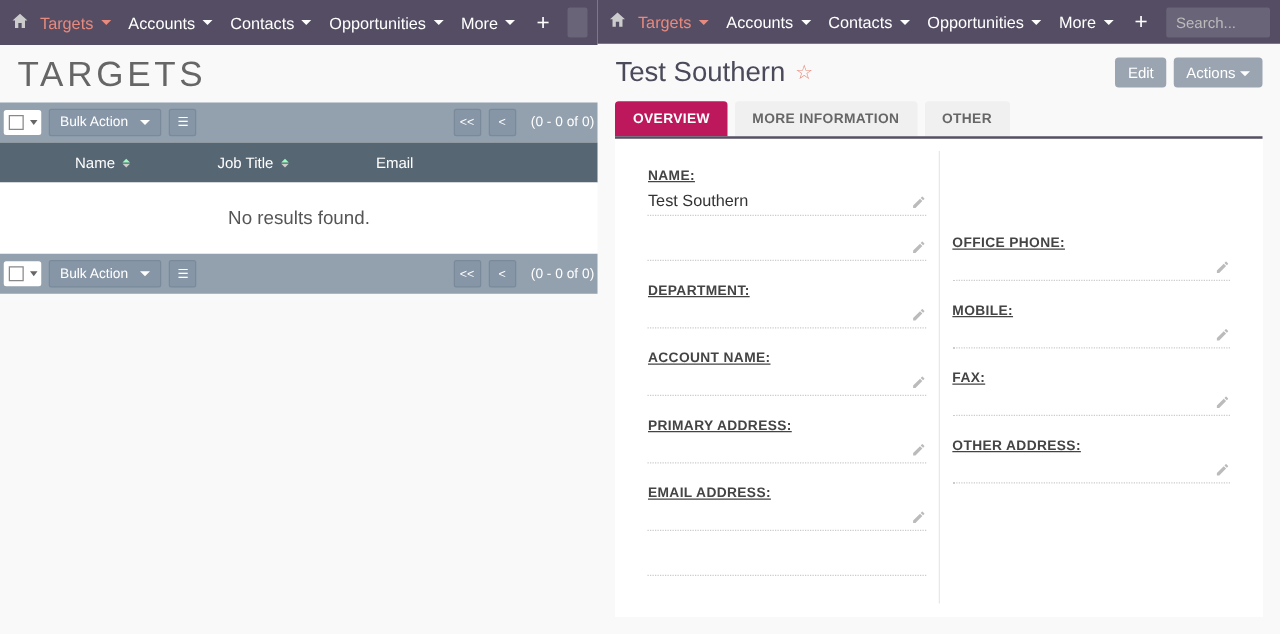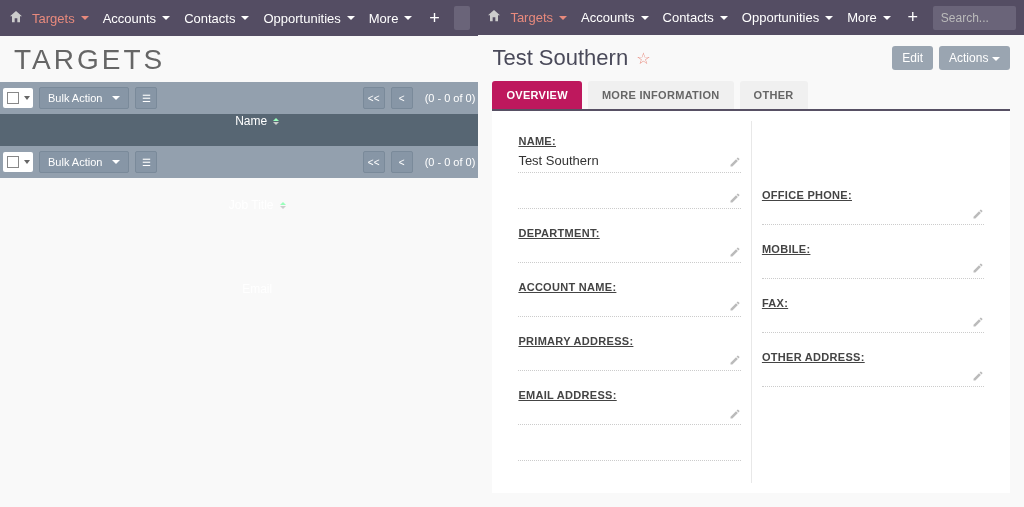--- a/index.html
+++ b/index.html
@@ -24,21 +24,21 @@
   .toolbar { background: #93A0AE; height: 32px; display: flex; align-items: center; padding: 0 3px; gap: 6px; color: #fff; }
   .toolbar .chk { width: 30px; height: 20px; background: #fff; border-radius: 2px; display: flex; align-items: center; justify-content: center; gap: 2px; }
   .toolbar .chk::after { content: ""; width: 0; height: 0; border-left: 3px solid transparent; border-right: 3px solid transparent; border-top: 4px solid #666; margin-left: 3px; }
   .toolbar .chk::before { content: ""; width: 10px; height: 10px; border: 1px solid #888; background: #fff; }
   .toolbar .bulk { height: 22px; background: #8796A6; border: 1px solid #7a8a9a; border-radius: 2px; padding: 0 8px; display: flex; align-items: center; gap: 6px; font-size: 11px; color:#fff;}
   .toolbar .bulk::after { content: ""; width: 0; height: 0; border-left: 4px solid transparent; border-right: 4px solid transparent; border-top: 4px solid #fff; margin-left: 4px; }
   .toolbar .iconbtn, .toolbar .pagebtn { width: 22px; height: 22px; background: #8796A6; border: 1px solid #7a8a9a; border-radius: 2px; display: flex; align-items: center; justify-content: center; font-size: 10px; color:#fff;}
   .toolbar .spacer { flex: 1; }
   .toolbar .pageinfo { font-size: 11px; color: #fff; margin-left: 6px; }
 
-  .thead { background: #576673; height: 32px; display: flex; align-items: center; color: #fff; font-size: 12px; padding-left: 36px; gap: 70px; flex-direction: column; }
+  .thead { background: #576673; height: 32px; display: flex; align-items: center; color: #fff; font-size: 12px; padding-left: 60px; gap: 70px; }
   .thead .col { display: flex; align-items: center; gap: 6px; }
   .thead .sort { display: flex; flex-direction: column; gap: 1px; }
   .thead .sort span { width:0;height:0;border-left:3px solid transparent;border-right:3px solid transparent; }
   .thead .sort .up { border-bottom: 3px solid #9fb; }
   .thead .sort .dn { border-top: 3px solid #ccc; }
 
   .noresults { text-align: center; padding: 20px 0; color: #555; font-size: 15px; background:#fff; }
 
   .footer { position: absolute; bottom: 0; left: 0; right: 0; height: 28px; display: flex; align-items: center; padding: 0 14px; font-size: 11px; color: #666; border-top: 1px solid #e5e5e5; background: #fbfbfb; justify-content: space-between; }
   .footer .copys { display: flex; gap: 14px; }
@@ -129,20 +129,21 @@
           <span class="sort">
             <span class="up"></span>
             <span class="dn"></span>
           </span>
         </span>
       <span class="col">
           <span>Email</span>
         </span>
     </div>
 
+    <div class="noresults">No results found.</div>
 
     <div class="toolbar">
       <span class="chk"></span>
       <span class="bulk">Bulk Action</span>
       <span class="iconbtn">☰</span>
       <span class="spacer"></span>
       <span class="pagebtn">&lt;&lt;</span>
       <span class="pagebtn">&lt;</span>
       <span class="pageinfo">(0 - 0 of 0)</span>
     </div>

